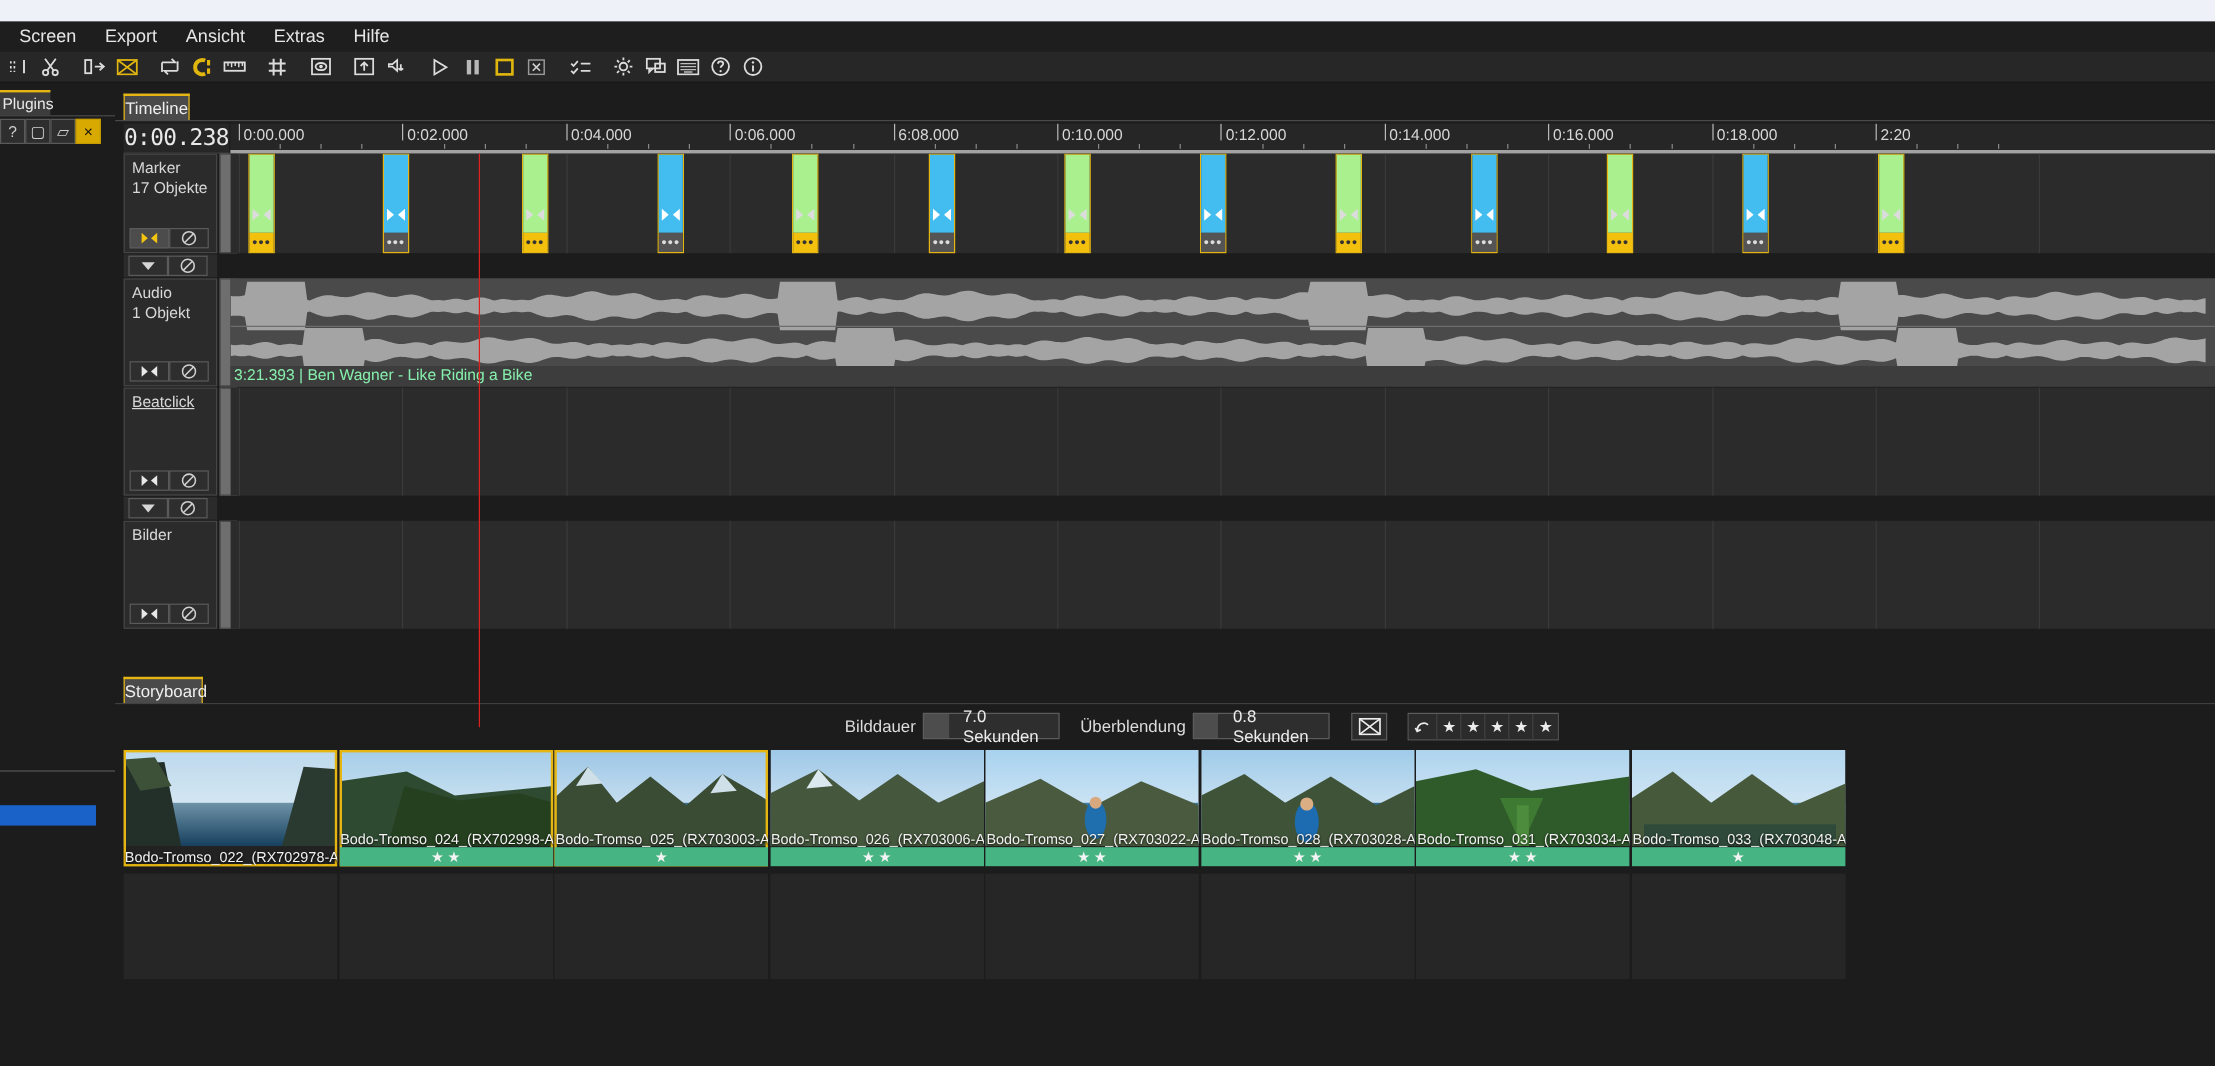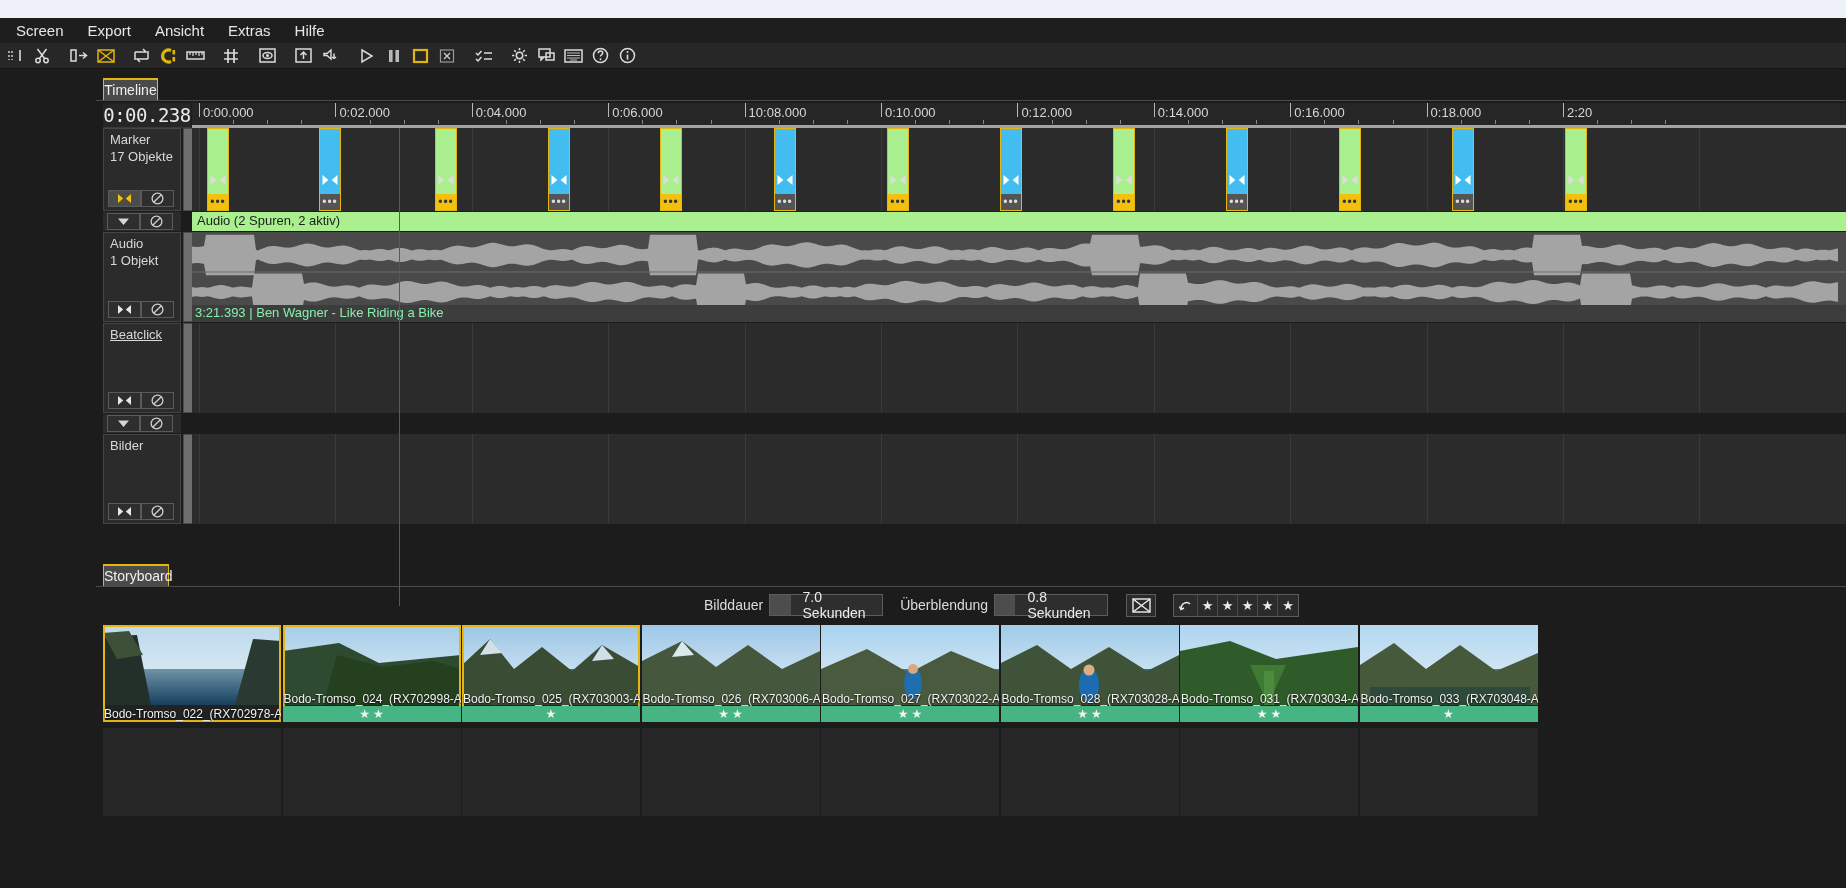--- a/index.html
+++ b/index.html
@@ -350,20 +350,32 @@
       </div>
       <div class="tb-btn" title="Info">
         <svg width="17" height="17">
           <circle cx="8.5" cy="8.5" r="7" stroke="#dcdcdc" fill="none" stroke-width="1.5"></circle>
           <circle cx="8.5" cy="5" r="1" fill="#dcdcdc"></circle>
           <path d="M8.5 7.6v5" stroke="#dcdcdc" stroke-width="1.6"></path>
         </svg>
       </div>
     </div>
 
+  <div class="leftpanel">
+    <div class="plugins-tab">Plugins</div>
+    <div class="plugins-tabline"></div>
+    <div class="plugrow" id="plugrow">
+        <div class="plugbtn">?</div>
+        <div class="plugbtn">▢</div>
+        <div class="plugbtn">▱</div>
+        <div class="plugbtn yellow">×</div>
+      </div>
+    <div class="lp-bottomline"></div>
+    <div class="lp-blue"></div>
+  </div>
 
   <div class="tlpanel">
     <div class="tl-tab">Timeline</div>
     <div class="tl-tabline"></div>
 
     <div class="timedisp">0:00.238</div>
 
     <div class="ruler" id="ruler">
         <div class="rtick" style="left: 7px;"></div>
         <div class="rlabel" style="left: 7px;">0:00.000</div>
@@ -379,21 +391,21 @@
         <div class="rlabel" style="left: 279.8px;">0:04.000</div>
         <div class="rtick-sm" style="left: 313.9px;"></div>
         <div class="rtick-sm" style="left: 348px;"></div>
         <div class="rtick-sm" style="left: 382.1px;"></div>
         <div class="rtick" style="left: 416.2px;"></div>
         <div class="rlabel" style="left: 416.2px;">0:06.000</div>
         <div class="rtick-sm" style="left: 450.3px;"></div>
         <div class="rtick-sm" style="left: 484.4px;"></div>
         <div class="rtick-sm" style="left: 518.5px;"></div>
         <div class="rtick" style="left: 552.6px;"></div>
-        <div class="rlabel" style="left: 552.6px;">10:08.000</div>
+        <div class="rlabel" style="left: 552.6px;">6:08.000</div>
         <div class="rtick-sm" style="left: 586.7px;"></div>
         <div class="rtick-sm" style="left: 620.8px;"></div>
         <div class="rtick-sm" style="left: 654.9px;"></div>
         <div class="rtick" style="left: 689px;"></div>
         <div class="rlabel" style="left: 689px;">0:10.000</div>
         <div class="rtick-sm" style="left: 723.1px;"></div>
         <div class="rtick-sm" style="left: 757.2px;"></div>
         <div class="rtick-sm" style="left: 791.3px;"></div>
         <div class="rtick" style="left: 825.4px;"></div>
         <div class="rlabel" style="left: 825.4px;">0:12.000</div>
@@ -641,21 +653,20 @@
           </div>
           <div class="mclip" style="left: 1373px;">
             <div class="body" style="background:#aaf08f"></div>
             <div class="glyph"><svg width="17" height="13">
                 <path d="M1 1l5.8 5L1 11z" fill="#dcdcdc"></path>
                 <path d="M16 1l-5.8 5L16 11z" fill="#dcdcdc"></path>
               </svg></div>
             <div class="foot" style="background:#f3c00d;color:#333">•••</div>
           </div>
         </div>
-        <div class="grouplabel green" style="top: 84px;">Audio  (2 Spuren, 2 aktiv)</div>
         <div class="lane" style="top: 104px; height: 90px;">
           <div class="audioclip"><svg width="1654" height="90">
               <rect width="1654" height="90" fill="#4a4a4a"></rect>
               <path d="M0 14.4 L2 14.8 L4 14.9 L6 14.9 L8 14.8 L10 14.4 L12 14.0 L14 2.8 L16 2.8 L18 2.8 L20 2.8 L22 2.8 L24 2.8 L26 2.8 L28 2.8 L30 2.8 L32 2.8 L34 2.8 L36 2.8 L38 2.8 L40 2.8 L42 2.8 L44 2.8 L46 2.8 L48 2.8 L50 2.8 L52 2.8 L54 2.8 L56 2.8 L58 2.8 L60 2.8 L62 2.8 L64 17.8 L66 18.4 L68 17.6 L70 16.8 L72 16.0 L74 15.2 L76 14.6 L78 14.2 L80 14.0 L82 14.0 L84 14.1 L86 14.4 L88 14.8 L90 15.1 L92 15.4 L94 15.6 L96 15.7 L98 15.6 L100 15.3 L102 14.8 L104 14.2 L106 13.6 L108 12.9 L110 12.4 L112 11.9 L114 11.6 L116 11.6 L118 11.7 L120 12.0 L122 12.5 L124 13.1 L126 13.7 L128 14.3 L130 14.9 L132 15.3 L134 15.5 L136 15.5 L138 15.4 L140 15.1 L142 14.7 L144 14.3 L146 13.9 L148 13.7 L150 13.5 L152 13.5 L154 13.8 L156 14.2 L158 14.8 L160 15.5 L162 16.3 L164 17.0 L166 17.7 L168 18.3 L170 18.2 L172 18.0 L174 18.0 L176 18.2 L178 18.4 L180 18.1 L182 17.7 L184 17.3 L186 17.0 L188 16.9 L190 17.0 L192 17.3 L194 17.7 L196 18.2 L198 18.0 L200 17.4 L202 16.8 L204 16.3 L206 16.0 L208 15.9 L210 16.0 L212 16.2 L214 16.7 L216 17.2 L218 17.9 L220 18.4 L222 17.9 L224 17.5 L226 17.2 L228 17.2 L230 17.3 L232 17.5 L234 17.9 L236 18.3 L238 18.2 L240 17.9 L242 17.7 L244 17.7 L246 17.9 L248 18.3 L250 18.0 L252 17.3 L254 16.6 L256 15.8 L258 15.1 L260 14.4 L262 14.0 L264 13.7 L266 13.6 L268 13.7 L270 14.0 L272 14.3 L274 14.7 L276 15.0 L278 15.3 L280 15.4 L282 15.3 L284 15.0 L286 14.6 L288 14.0 L290 13.3 L292 12.7 L294 12.0 L296 11.4 L298 11.1 L300 10.8 L302 10.8 L304 11.0 L306 11.4 L308 11.9 L310 12.5 L312 13.1 L314 13.6 L316 14.0 L318 14.3 L320 14.3 L322 14.2 L324 14.0 L326 13.6 L328 13.2 L330 12.8 L332 12.5 L334 12.3 L336 12.2 L338 12.4 L340 12.8 L342 13.3 L344 14.0 L346 14.8 L348 15.6 L350 16.4 L352 17.1 L354 17.6 L356 18.0 L358 18.2 L360 18.2 L362 18.0 L364 17.8 L366 17.5 L368 17.2 L370 17.1 L372 17.0 L374 17.2 L376 17.5 L378 18.0 L380 18.2 L382 17.4 L384 16.6 L386 15.8 L388 15.1 L390 14.6 L392 14.2 L394 14.0 L396 14.0 L398 14.2 L400 14.5 L402 15.0 L404 15.4 L406 15.8 L408 16.1 L410 16.2 L412 16.1 L414 15.9 L416 15.5 L418 15.0 L420 14.5 L422 13.9 L424 13.4 L426 13.0 L428 12.8 L430 12.7 L432 12.9 L434 13.3 L436 13.8 L438 14.5 L440 15.1 L442 15.8 L444 16.4 L446 16.8 L448 17.1 L450 17.2 L452 17.1 L454 16.9 L456 16.5 L458 2.8 L460 2.8 L462 2.8 L464 2.8 L466 2.8 L468 2.8 L470 2.8 L472 2.8 L474 2.8 L476 2.8 L478 2.8 L480 2.8 L482 2.8 L484 2.8 L486 2.8 L488 2.8 L490 2.8 L492 2.8 L494 2.8 L496 2.8 L498 2.8 L500 2.8 L502 2.8 L504 2.8 L506 18.2 L508 18.4 L510 17.9 L512 17.4 L514 16.8 L516 16.3 L518 15.9 L520 15.7 L522 15.6 L524 15.8 L526 16.1 L528 16.7 L530 17.3 L532 18.0 L534 18.2 L536 17.6 L538 17.1 L540 16.7 L542 16.6 L544 16.6 L546 16.8 L548 17.1 L550 17.4 L552 17.8 L554 18.0 L556 18.2 L558 18.1 L560 17.9 L562 17.5 L564 16.9 L566 16.2 L568 15.4 L570 14.6 L572 13.8 L574 13.2 L576 12.7 L578 12.4 L580 12.3 L582 12.4 L584 12.7 L586 13.0 L588 13.4 L590 13.8 L592 14.1 L594 14.2 L596 14.2 L598 14.0 L600 13.6 L602 13.1 L604 12.5 L606 11.8 L608 11.2 L610 10.7 L612 10.4 L614 10.2 L616 10.2 L618 10.5 L620 10.9 L622 11.5 L624 12.1 L626 12.7 L628 13.3 L630 13.8 L632 14.1 L634 14.3 L636 14.2 L638 14.1 L640 13.8 L642 13.4 L644 13.0 L646 12.7 L648 12.5 L650 12.5 L652 12.7 L654 13.1 L656 13.7 L658 14.4 L660 15.2 L662 16.0 L664 16.8 L666 17.5 L668 18.1 L670 18.4 L672 18.2 L674 18.2 L676 18.4 L678 18.2 L680 17.9 L682 17.6 L684 17.4 L686 17.4 L688 17.4 L690 17.7 L692 18.2 L694 18.1 L696 17.4 L698 16.6 L700 15.9 L702 15.3 L704 14.7 L706 14.4 L708 14.3 L710 14.3 L712 14.6 L714 15.0 L716 15.5 L718 16.0 L720 16.5 L722 16.8 L724 17.0 L726 17.1 L728 17.0 L730 16.7 L732 16.2 L734 15.7 L736 15.2 L738 14.8 L740 14.4 L742 14.3 L744 14.3 L746 14.5 L748 14.9 L750 15.5 L752 16.2 L754 16.9 L756 17.6 L758 18.2 L760 18.2 L762 17.9 L764 17.8 L766 17.8 L768 18.0 L770 18.4 L772 18.2 L774 17.8 L776 17.5 L778 17.3 L780 17.3 L782 17.5 L784 17.8 L786 18.3 L788 17.9 L790 17.2 L792 16.5 L794 15.9 L796 15.4 L798 15.1 L800 14.9 L802 15.0 L804 15.3 L806 15.7 L808 16.2 L810 16.7 L812 17.2 L814 17.7 L816 17.9 L818 18.1 L820 18.0 L822 17.8 L824 17.4 L826 16.9 L828 16.5 L830 16.0 L832 15.7 L834 15.5 L836 15.5 L838 15.8 L840 16.2 L842 16.8 L844 17.5 L846 18.2 L848 17.9 L850 17.2 L852 16.6 L854 16.2 L856 16.0 L858 15.9 L860 16.1 L862 16.3 L864 16.6 L866 16.9 L868 17.1 L870 17.3 L872 17.2 L874 17.0 L876 16.6 L878 16.0 L880 15.3 L882 14.5 L884 13.7 L886 12.9 L888 12.3 L890 11.8 L892 11.5 L894 11.5 L896 11.6 L898 11.8 L900 2.8 L902 2.8 L904 2.8 L906 2.8 L908 2.8 L910 2.8 L912 2.8 L914 2.8 L916 2.8 L918 2.8 L920 2.8 L922 2.8 L924 2.8 L926 2.8 L928 2.8 L930 2.8 L932 2.8 L934 2.8 L936 2.8 L938 2.8 L940 2.8 L942 2.8 L944 2.8 L946 2.8 L948 14.7 L950 14.7 L952 14.6 L954 14.3 L956 14.0 L958 13.7 L960 13.4 L962 13.2 L964 13.2 L966 13.4 L968 13.8 L970 14.3 L972 15.0 L974 15.8 L976 16.7 L978 17.5 L980 18.2 L982 18.2 L984 17.8 L986 17.7 L988 17.7 L990 17.9 L992 18.2 L994 18.4 L996 18.0 L998 17.8 L1000 17.6 L1002 17.6 L1004 17.8 L1006 18.2 L1008 18.2 L1010 17.5 L1012 16.8 L1014 16.2 L1016 15.6 L1018 15.1 L1020 14.9 L1022 14.8 L1024 14.9 L1026 15.3 L1028 15.7 L1030 16.3 L1032 16.9 L1034 17.4 L1036 17.9 L1038 18.2 L1040 18.3 L1042 18.3 L1044 18.1 L1046 17.7 L1048 17.3 L1050 16.8 L1052 16.4 L1054 16.1 L1056 16.0 L1058 16.1 L1060 16.3 L1062 16.7 L1064 17.3 L1066 18.0 L1068 18.1 L1070 17.4 L1072 16.7 L1074 16.2 L1076 15.9 L1078 15.7 L1080 15.8 L1082 16.0 L1084 16.3 L1086 16.7 L1088 17.1 L1090 17.5 L1092 17.7 L1094 17.8 L1096 17.6 L1098 17.3 L1100 16.9 L1102 16.3 L1104 15.7 L1106 15.0 L1108 14.4 L1110 14.0 L1112 13.7 L1114 13.6 L1116 13.8 L1118 14.1 L1120 14.6 L1122 15.1 L1124 15.8 L1126 16.3 L1128 16.9 L1130 17.2 L1132 17.4 L1134 17.5 L1136 17.3 L1138 17.0 L1140 16.7 L1142 16.3 L1144 15.9 L1146 15.6 L1148 15.5 L1150 15.6 L1152 15.9 L1154 16.3 L1156 17.0 L1158 17.7 L1160 18.4 L1162 17.5 L1164 16.8 L1166 16.2 L1168 15.7 L1170 15.4 L1172 15.3 L1174 15.4 L1176 15.6 L1178 15.9 L1180 16.2 L1182 16.4 L1184 16.6 L1186 16.5 L1188 16.3 L1190 16.0 L1192 15.4 L1194 14.7 L1196 13.9 L1198 13.1 L1200 12.4 L1202 11.8 L1204 11.3 L1206 11.1 L1208 11.0 L1210 11.2 L1212 11.5 L1214 11.9 L1216 12.4 L1218 12.8 L1220 13.2 L1222 13.5 L1224 13.6 L1226 13.5 L1228 13.3 L1230 12.9 L1232 12.4 L1234 11.9 L1236 11.4 L1238 11.0 L1240 10.7 L1242 10.6 L1244 10.7 L1246 11.1 L1248 11.6 L1250 12.2 L1252 12.9 L1254 13.7 L1256 14.4 L1258 15.0 L1260 15.4 L1262 15.6 L1264 15.7 L1266 15.6 L1268 15.4 L1270 15.0 L1272 14.7 L1274 14.4 L1276 14.2 L1278 14.2 L1280 14.3 L1282 14.7 L1284 15.2 L1286 15.9 L1288 16.7 L1290 17.5 L1292 18.2 L1294 18.0 L1296 17.5 L1298 17.2 L1300 17.0 L1302 17.1 L1304 17.3 L1306 17.7 L1308 18.1 L1310 18.4 L1312 18.0 L1314 17.8 L1316 17.7 L1318 17.8 L1320 18.1 L1322 18.4 L1324 17.8 L1326 17.2 L1328 16.6 L1330 16.1 L1332 15.8 L1334 15.5 L1336 15.5 L1338 15.8 L1340 16.1 L1342 2.8 L1344 2.8 L1346 2.8 L1348 2.8 L1350 2.8 L1352 2.8 L1354 2.8 L1356 2.8 L1358 2.8 L1360 2.8 L1362 2.8 L1364 2.8 L1366 2.8 L1368 2.8 L1370 2.8 L1372 2.8 L1374 2.8 L1376 2.8 L1378 2.8 L1380 2.8 L1382 2.8 L1384 2.8 L1386 2.8 L1388 2.8 L1390 14.0 L1392 13.8 L1394 13.9 L1396 14.1 L1398 14.4 L1400 14.9 L1402 15.3 L1404 15.7 L1406 16.0 L1408 16.1 L1410 16.1 L1412 15.8 L1414 15.4 L1416 14.9 L1418 14.4 L1420 13.8 L1422 13.3 L1424 12.9 L1426 12.6 L1428 12.6 L1430 12.8 L1432 13.2 L1434 13.7 L1436 14.4 L1438 15.1 L1440 15.7 L1442 16.3 L1444 16.8 L1446 17.1 L1448 17.2 L1450 17.1 L1452 16.9 L1454 16.6 L1456 16.3 L1458 16.0 L1460 15.8 L1462 15.7 L1464 15.8 L1466 16.1 L1468 16.6 L1470 17.2 L1472 18.0 L1474 18.0 L1476 17.2 L1478 16.4 L1480 15.7 L1482 15.3 L1484 15.0 L1486 14.8 L1488 14.9 L1490 15.1 L1492 15.4 L1494 15.7 L1496 16.0 L1498 16.2 L1500 16.2 L1502 16.0 L1504 15.7 L1506 15.2 L1508 14.5 L1510 13.8 L1512 13.0 L1514 12.4 L1516 11.8 L1518 11.4 L1520 11.1 L1522 11.1 L1524 11.3 L1526 11.7 L1528 12.1 L1530 12.7 L1532 13.2 L1534 13.7 L1536 14.0 L1538 14.2 L1540 14.2 L1542 14.0 L1544 13.7 L1546 13.3 L1548 12.8 L1550 12.3 L1552 12.0 L1554 11.7 L1556 11.7 L1558 11.8 L1560 12.2 L1562 12.7 L1564 13.4 L1566 14.1 L1568 14.9 L1570 15.6 L1572 16.2 L1574 16.7 L1576 16.9 L1578 17.0 L1580 16.9 L1582 16.7 L1584 16.4 L1586 16.0 L1588 15.7 L1590 15.5 L1592 15.4 L1594 15.5 L1596 15.8 L1598 16.3 L1600 16.9 L1602 17.6 L1604 18.3 L1606 17.9 L1608 17.3 L1610 16.8 L1612 16.5 L1614 16.4 L1616 16.6 L1618 16.9 L1620 17.3 L1622 17.8 L1624 18.3 L1626 18.2 L1628 17.8 L1630 17.7 L1632 17.7 L1634 17.8 L1636 18.2 L1638 18.3 L1640 17.8 L1642 17.3 L1644 16.8 L1646 16.5 L1646 29.5 L1644 29.2 L1642 28.7 L1640 28.2 L1638 27.7 L1636 27.8 L1634 28.2 L1632 28.3 L1630 28.3 L1628 28.2 L1626 27.8 L1624 27.7 L1622 28.2 L1620 28.7 L1618 29.1 L1616 29.4 L1614 29.6 L1612 29.5 L1610 29.2 L1608 28.7 L1606 28.1 L1604 27.7 L1602 28.4 L1600 29.1 L1598 29.7 L1596 30.2 L1594 30.5 L1592 30.6 L1590 30.5 L1588 30.3 L1586 30.0 L1584 29.6 L1582 29.3 L1580 29.1 L1578 29.0 L1576 29.1 L1574 29.3 L1572 29.8 L1570 30.4 L1568 31.1 L1566 31.9 L1564 32.6 L1562 33.3 L1560 33.8 L1558 34.2 L1556 34.3 L1554 34.3 L1552 34.0 L1550 33.7 L1548 33.2 L1546 32.7 L1544 32.3 L1542 32.0 L1540 31.8 L1538 31.8 L1536 32.0 L1534 32.3 L1532 32.8 L1530 33.3 L1528 33.9 L1526 34.3 L1524 34.7 L1522 34.9 L1520 34.9 L1518 34.6 L1516 34.2 L1514 33.6 L1512 33.0 L1510 32.2 L1508 31.5 L1506 30.8 L1504 30.3 L1502 30.0 L1500 29.8 L1498 29.8 L1496 30.0 L1494 30.3 L1492 30.6 L1490 30.9 L1488 31.1 L1486 31.2 L1484 31.0 L1482 30.7 L1480 30.3 L1478 29.6 L1476 28.8 L1474 28.0 L1472 28.0 L1470 28.8 L1468 29.4 L1466 29.9 L1464 30.2 L1462 30.3 L1460 30.2 L1458 30.0 L1456 29.7 L1454 29.4 L1452 29.1 L1450 28.9 L1448 28.8 L1446 28.9 L1444 29.2 L1442 29.7 L1440 30.3 L1438 30.9 L1436 31.6 L1434 32.3 L1432 32.8 L1430 33.2 L1428 33.4 L1426 33.4 L1424 33.1 L1422 32.7 L1420 32.2 L1418 31.6 L1416 31.1 L1414 30.6 L1412 30.2 L1410 29.9 L1408 29.9 L1406 30.0 L1404 30.3 L1402 30.7 L1400 31.1 L1398 31.6 L1396 31.9 L1394 32.1 L1392 32.2 L1390 32.0 L1388 43.2 L1386 43.2 L1384 43.2 L1382 43.2 L1380 43.2 L1378 43.2 L1376 43.2 L1374 43.2 L1372 43.2 L1370 43.2 L1368 43.2 L1366 43.2 L1364 43.2 L1362 43.2 L1360 43.2 L1358 43.2 L1356 43.2 L1354 43.2 L1352 43.2 L1350 43.2 L1348 43.2 L1346 43.2 L1344 43.2 L1342 43.2 L1340 29.9 L1338 30.2 L1336 30.5 L1334 30.5 L1332 30.2 L1330 29.9 L1328 29.4 L1326 28.8 L1324 28.2 L1322 27.6 L1320 27.9 L1318 28.2 L1316 28.3 L1314 28.2 L1312 28.0 L1310 27.6 L1308 27.9 L1306 28.3 L1304 28.7 L1302 28.9 L1300 29.0 L1298 28.8 L1296 28.5 L1294 28.0 L1292 27.8 L1290 28.5 L1288 29.3 L1286 30.1 L1284 30.8 L1282 31.3 L1280 31.7 L1278 31.8 L1276 31.8 L1274 31.6 L1272 31.3 L1270 31.0 L1268 30.6 L1266 30.4 L1264 30.3 L1262 30.4 L1260 30.6 L1258 31.0 L1256 31.6 L1254 32.3 L1252 33.1 L1250 33.8 L1248 34.4 L1246 34.9 L1244 35.3 L1242 35.4 L1240 35.3 L1238 35.0 L1236 34.6 L1234 34.1 L1232 33.6 L1230 33.1 L1228 32.7 L1226 32.5 L1224 32.4 L1222 32.5 L1220 32.8 L1218 33.2 L1216 33.6 L1214 34.1 L1212 34.5 L1210 34.8 L1208 35.0 L1206 34.9 L1204 34.7 L1202 34.2 L1200 33.6 L1198 32.9 L1196 32.1 L1194 31.3 L1192 30.6 L1190 30.0 L1188 29.7 L1186 29.5 L1184 29.4 L1182 29.6 L1180 29.8 L1178 30.1 L1176 30.4 L1174 30.6 L1172 30.7 L1170 30.6 L1168 30.3 L1166 29.8 L1164 29.2 L1162 28.5 L1160 27.6 L1158 28.3 L1156 29.0 L1154 29.7 L1152 30.1 L1150 30.4 L1148 30.5 L1146 30.4 L1144 30.1 L1142 29.7 L1140 29.3 L1138 29.0 L1136 28.7 L1134 28.5 L1132 28.6 L1130 28.8 L1128 29.1 L1126 29.7 L1124 30.2 L1122 30.9 L1120 31.4 L1118 31.9 L1116 32.2 L1114 32.4 L1112 32.3 L1110 32.0 L1108 31.6 L1106 31.0 L1104 30.3 L1102 29.7 L1100 29.1 L1098 28.7 L1096 28.4 L1094 28.2 L1092 28.3 L1090 28.5 L1088 28.9 L1086 29.3 L1084 29.7 L1082 30.0 L1080 30.2 L1078 30.3 L1076 30.1 L1074 29.8 L1072 29.3 L1070 28.6 L1068 27.9 L1066 28.0 L1064 28.7 L1062 29.3 L1060 29.7 L1058 29.9 L1056 30.0 L1054 29.9 L1052 29.6 L1050 29.2 L1048 28.7 L1046 28.3 L1044 27.9 L1042 27.7 L1040 27.7 L1038 27.8 L1036 28.1 L1034 28.6 L1032 29.1 L1030 29.7 L1028 30.3 L1026 30.7 L1024 31.1 L1022 31.2 L1020 31.1 L1018 30.9 L1016 30.4 L1014 29.8 L1012 29.2 L1010 28.5 L1008 27.8 L1006 27.8 L1004 28.2 L1002 28.4 L1000 28.4 L998 28.2 L996 28.0 L994 27.6 L992 27.8 L990 28.1 L988 28.3 L986 28.3 L984 28.2 L982 27.8 L980 27.8 L978 28.5 L976 29.3 L974 30.2 L972 31.0 L970 31.7 L968 32.2 L966 32.6 L964 32.8 L962 32.8 L960 32.6 L958 32.3 L956 32.0 L954 31.7 L952 31.4 L950 31.3 L948 31.3 L946 43.2 L944 43.2 L942 43.2 L940 43.2 L938 43.2 L936 43.2 L934 43.2 L932 43.2 L930 43.2 L928 43.2 L926 43.2 L924 43.2 L922 43.2 L920 43.2 L918 43.2 L916 43.2 L914 43.2 L912 43.2 L910 43.2 L908 43.2 L906 43.2 L904 43.2 L902 43.2 L900 43.2 L898 34.2 L896 34.4 L894 34.5 L892 34.5 L890 34.2 L888 33.7 L886 33.1 L884 32.3 L882 31.5 L880 30.7 L878 30.0 L876 29.4 L874 29.0 L872 28.8 L870 28.7 L868 28.9 L866 29.1 L864 29.4 L862 29.7 L860 29.9 L858 30.1 L856 30.0 L854 29.8 L852 29.4 L850 28.8 L848 28.1 L846 27.8 L844 28.5 L842 29.2 L840 29.8 L838 30.2 L836 30.5 L834 30.5 L832 30.3 L830 30.0 L828 29.5 L826 29.1 L824 28.6 L822 28.2 L820 28.0 L818 27.9 L816 28.1 L814 28.3 L812 28.8 L810 29.3 L808 29.8 L806 30.3 L804 30.7 L802 31.0 L800 31.1 L798 30.9 L796 30.6 L794 30.1 L792 29.5 L790 28.8 L788 28.1 L786 27.7 L784 28.2 L782 28.5 L780 28.7 L778 28.7 L776 28.5 L774 28.2 L772 27.8 L770 27.6 L768 28.0 L766 28.2 L764 28.2 L762 28.1 L760 27.8 L758 27.8 L756 28.4 L754 29.1 L752 29.8 L750 30.5 L748 31.1 L746 31.5 L744 31.7 L742 31.7 L740 31.6 L738 31.2 L736 30.8 L734 30.3 L732 29.8 L730 29.3 L728 29.0 L726 28.9 L724 29.0 L722 29.2 L720 29.5 L718 30.0 L716 30.5 L714 31.0 L712 31.4 L710 31.7 L708 31.7 L706 31.6 L704 31.3 L702 30.7 L700 30.1 L698 29.4 L696 28.6 L694 27.9 L692 27.8 L690 28.3 L688 28.6 L686 28.6 L684 28.6 L682 28.4 L680 28.1 L678 27.8 L676 27.6 L674 27.8 L672 27.8 L670 27.6 L668 27.9 L666 28.5 L664 29.2 L662 30.0 L660 30.8 L658 31.6 L656 32.3 L654 32.9 L652 33.3 L650 33.5 L648 33.5 L646 33.3 L644 33.0 L642 32.6 L640 32.2 L638 31.9 L636 31.8 L634 31.7 L632 31.9 L630 32.2 L628 32.7 L626 33.3 L624 33.9 L622 34.5 L620 35.1 L618 35.5 L616 35.8 L614 35.8 L612 35.6 L610 35.3 L608 34.8 L606 34.2 L604 33.5 L602 32.9 L600 32.4 L598 32.0 L596 31.8 L594 31.8 L592 31.9 L590 32.2 L588 32.6 L586 33.0 L584 33.3 L582 33.6 L580 33.7 L578 33.6 L576 33.3 L574 32.8 L572 32.2 L570 31.4 L568 30.6 L566 29.8 L564 29.1 L562 28.5 L560 28.1 L558 27.9 L556 27.8 L554 28.0 L552 28.2 L550 28.6 L548 28.9 L546 29.2 L544 29.4 L542 29.4 L540 29.3 L538 28.9 L536 28.4 L534 27.8 L532 28.0 L530 28.7 L528 29.3 L526 29.9 L524 30.2 L522 30.4 L520 30.3 L518 30.1 L516 29.7 L514 29.2 L512 28.6 L510 28.1 L508 27.6 L506 27.8 L504 43.2 L502 43.2 L500 43.2 L498 43.2 L496 43.2 L494 43.2 L492 43.2 L490 43.2 L488 43.2 L486 43.2 L484 43.2 L482 43.2 L480 43.2 L478 43.2 L476 43.2 L474 43.2 L472 43.2 L470 43.2 L468 43.2 L466 43.2 L464 43.2 L462 43.2 L460 43.2 L458 43.2 L456 29.5 L454 29.1 L452 28.9 L450 28.8 L448 28.9 L446 29.2 L444 29.6 L442 30.2 L440 30.9 L438 31.5 L436 32.2 L434 32.7 L432 33.1 L430 33.3 L428 33.2 L426 33.0 L424 32.6 L422 32.1 L420 31.5 L418 31.0 L416 30.5 L414 30.1 L412 29.9 L410 29.8 L408 29.9 L406 30.2 L404 30.6 L402 31.0 L400 31.5 L398 31.8 L396 32.0 L394 32.0 L392 31.8 L390 31.4 L388 30.9 L386 30.2 L384 29.4 L382 28.6 L380 27.8 L378 28.0 L376 28.5 L374 28.8 L372 29.0 L370 28.9 L368 28.8 L366 28.5 L364 28.2 L362 28.0 L360 27.8 L358 27.8 L356 28.0 L354 28.4 L352 28.9 L350 29.6 L348 30.4 L346 31.2 L344 32.0 L342 32.7 L340 33.2 L338 33.6 L336 33.8 L334 33.7 L332 33.5 L330 33.2 L328 32.8 L326 32.4 L324 32.0 L322 31.8 L320 31.7 L318 31.7 L316 32.0 L314 32.4 L312 32.9 L310 33.5 L308 34.1 L306 34.6 L304 35.0 L302 35.2 L300 35.2 L298 34.9 L296 34.6 L294 34.0 L292 33.3 L290 32.7 L288 32.0 L286 31.4 L284 31.0 L282 30.7 L280 30.6 L278 30.7 L276 31.0 L274 31.3 L272 31.7 L270 32.0 L268 32.3 L266 32.4 L264 32.3 L262 32.0 L260 31.6 L258 30.9 L256 30.2 L254 29.4 L252 28.7 L250 28.0 L248 27.7 L246 28.1 L244 28.3 L242 28.3 L240 28.1 L238 27.8 L236 27.7 L234 28.1 L232 28.5 L230 28.7 L228 28.8 L226 28.8 L224 28.5 L222 28.1 L220 27.6 L218 28.1 L216 28.8 L214 29.3 L212 29.8 L210 30.0 L208 30.1 L206 30.0 L204 29.7 L202 29.2 L200 28.6 L198 28.0 L196 27.8 L194 28.3 L192 28.7 L190 29.0 L188 29.1 L186 29.0 L184 28.7 L182 28.3 L180 27.9 L178 27.6 L176 27.8 L174 28.0 L172 28.0 L170 27.8 L168 27.7 L166 28.3 L164 29.0 L162 29.7 L160 30.5 L158 31.2 L156 31.8 L154 32.2 L152 32.5 L150 32.5 L148 32.3 L146 32.1 L144 31.7 L142 31.3 L140 30.9 L138 30.6 L136 30.5 L134 30.5 L132 30.7 L130 31.1 L128 31.7 L126 32.3 L124 32.9 L122 33.5 L120 34.0 L118 34.3 L116 34.4 L114 34.4 L112 34.1 L110 33.6 L108 33.1 L106 32.4 L104 31.8 L102 31.2 L100 30.7 L98 30.4 L96 30.3 L94 30.4 L92 30.6 L90 30.9 L88 31.2 L86 31.6 L84 31.9 L82 32.0 L80 32.0 L78 31.8 L76 31.4 L74 30.8 L72 30.0 L70 29.2 L68 28.4 L66 27.6 L64 28.2 L62 43.2 L60 43.2 L58 43.2 L56 43.2 L54 43.2 L52 43.2 L50 43.2 L48 43.2 L46 43.2 L44 43.2 L42 43.2 L40 43.2 L38 43.2 L36 43.2 L34 43.2 L32 43.2 L30 43.2 L28 43.2 L26 43.2 L24 43.2 L22 43.2 L20 43.2 L18 43.2 L16 43.2 L14 43.2 L12 32.0 L10 31.6 L8 31.2 L6 31.1 L4 31.1 L2 31.2 L0 31.6 Z" fill="#a4a4a4"></path>
               <path d="M0 55.1 L2 55.5 L4 55.7 L6 55.4 L8 55.2 L10 55.1 L12 55.2 L14 55.5 L16 55.7 L18 55.2 L20 54.7 L22 54.1 L24 53.7 L26 53.3 L28 53.1 L30 53.1 L32 53.3 L34 53.7 L36 54.2 L38 54.8 L40 55.4 L42 55.6 L44 55.1 L46 54.8 L48 54.6 L50 54.5 L52 54.7 L54 54.9 L56 55.3 L58 55.6 L60 55.6 L62 41.4 L64 41.4 L66 41.4 L68 41.4 L70 41.4 L72 41.4 L74 41.4 L76 41.4 L78 41.4 L80 41.4 L82 41.4 L84 41.4 L86 41.4 L88 41.4 L90 41.4 L92 41.4 L94 41.4 L96 41.4 L98 41.4 L100 41.4 L102 41.4 L104 41.4 L106 41.4 L108 41.4 L110 41.4 L112 52.0 L114 51.5 L116 51.0 L118 50.6 L120 50.4 L122 50.4 L124 50.6 L126 51.0 L128 51.5 L130 52.1 L132 52.7 L134 53.3 L136 53.9 L138 54.3 L140 54.6 L142 54.7 L144 54.6 L146 54.4 L148 54.1 L150 53.8 L152 53.5 L154 53.3 L156 53.3 L158 53.4 L160 53.7 L162 54.1 L164 54.7 L166 55.5 L168 55.4 L170 54.6 L172 53.9 L174 53.3 L176 52.8 L178 52.5 L180 52.4 L182 52.5 L184 52.7 L186 53.0 L188 53.3 L190 53.5 L192 53.7 L194 53.7 L196 53.5 L198 53.2 L200 52.7 L202 52.1 L204 51.5 L206 50.8 L208 50.1 L210 49.6 L212 49.2 L214 49.0 L216 49.0 L218 49.2 L220 49.5 L222 50.0 L224 50.5 L226 51.0 L228 51.4 L230 51.7 L232 51.9 L234 51.9 L236 51.7 L238 51.4 L240 51.0 L242 50.6 L244 50.2 L246 49.8 L248 49.6 L250 49.6 L252 49.7 L254 50.1 L256 50.5 L258 51.2 L260 51.9 L262 52.6 L264 53.2 L266 53.8 L268 54.2 L270 54.4 L272 54.5 L274 54.4 L276 54.2 L278 53.9 L280 53.6 L282 53.3 L284 53.1 L286 53.0 L288 53.1 L290 53.4 L292 53.8 L294 54.4 L296 55.0 L298 55.7 L300 55.2 L302 54.7 L304 54.2 L306 54.0 L308 53.9 L310 54.0 L312 54.3 L314 54.7 L316 55.2 L318 55.7 L320 55.5 L322 55.2 L324 55.1 L326 55.1 L328 55.2 L330 55.6 L332 55.6 L334 55.2 L336 54.7 L338 54.3 L340 54.0 L342 53.9 L344 54.0 L346 54.2 L348 54.7 L350 55.2 L352 55.7 L354 55.0 L356 54.4 L358 53.8 L360 53.4 L362 53.2 L364 53.1 L366 53.2 L368 53.4 L370 53.7 L372 54.0 L374 54.3 L376 54.6 L378 54.7 L380 54.6 L382 54.4 L384 54.0 L386 53.4 L388 52.8 L390 52.1 L392 51.4 L394 50.8 L396 50.4 L398 50.1 L400 50.0 L402 50.0 L404 50.3 L406 50.6 L408 51.1 L410 51.5 L412 52.0 L414 52.3 L416 52.4 L418 52.5 L420 52.3 L422 52.0 L424 51.6 L426 51.2 L428 50.7 L430 50.3 L432 50.0 L434 49.8 L436 49.9 L438 50.1 L440 50.5 L442 51.1 L444 51.7 L446 52.4 L448 53.1 L450 53.7 L452 54.2 L454 54.5 L456 54.7 L458 54.7 L460 54.5 L462 54.3 L464 54.0 L466 53.8 L468 53.6 L470 53.5 L472 53.6 L474 53.9 L476 54.4 L478 55.0 L480 55.7 L482 55.1 L484 54.3 L486 53.6 L488 53.0 L490 52.5 L492 52.3 L494 52.2 L496 52.3 L498 52.5 L500 52.8 L502 53.1 L504 53.4 L506 41.4 L508 41.4 L510 41.4 L512 41.4 L514 41.4 L516 41.4 L518 41.4 L520 41.4 L522 41.4 L524 41.4 L526 41.4 L528 41.4 L530 41.4 L532 41.4 L534 41.4 L536 41.4 L538 41.4 L540 41.4 L542 41.4 L544 41.4 L546 41.4 L548 41.4 L550 41.4 L552 41.4 L554 52.3 L556 51.9 L558 51.5 L560 51.2 L562 51.0 L564 51.0 L566 51.1 L568 51.5 L570 52.0 L572 52.6 L574 53.3 L576 54.0 L578 54.7 L580 55.2 L582 55.6 L584 55.7 L586 55.7 L588 55.8 L590 55.6 L592 55.3 L594 54.9 L596 54.6 L598 54.3 L600 54.2 L602 54.2 L604 54.4 L606 54.8 L608 55.3 L610 55.7 L612 55.1 L614 54.5 L616 54.0 L618 53.6 L620 53.5 L622 53.5 L624 53.6 L626 54.0 L628 54.5 L630 55.0 L632 55.6 L634 55.5 L636 55.2 L638 54.9 L640 54.8 L642 54.9 L644 55.1 L646 55.4 L648 55.8 L650 55.4 L652 55.1 L654 54.8 L656 54.8 L658 54.9 L660 55.2 L662 55.7 L664 55.3 L666 54.6 L668 53.9 L670 53.2 L672 52.6 L674 52.1 L676 51.8 L678 51.7 L680 51.8 L682 51.9 L684 52.2 L686 52.6 L688 52.9 L690 53.1 L692 53.2 L694 53.2 L696 53.0 L698 52.6 L700 52.1 L702 51.5 L704 50.8 L706 50.2 L708 49.6 L710 49.2 L712 48.9 L714 48.8 L716 48.9 L718 49.2 L720 49.6 L722 50.1 L724 50.6 L726 51.1 L728 51.5 L730 51.7 L732 51.8 L734 51.7 L736 51.5 L738 51.2 L740 50.8 L742 50.4 L744 50.0 L746 49.7 L748 49.6 L750 49.7 L752 50.0 L754 50.4 L756 51.0 L758 51.7 L760 52.5 L762 53.2 L764 53.8 L766 54.4 L768 54.7 L770 54.9 L772 55.0 L774 54.9 L776 54.7 L778 54.4 L780 54.1 L782 54.0 L784 53.9 L786 54.0 L788 54.2 L790 54.7 L792 55.3 L794 55.6 L796 54.9 L798 54.1 L800 53.4 L802 52.8 L804 52.4 L806 52.2 L808 52.1 L810 52.2 L812 52.5 L814 52.8 L816 53.2 L818 53.6 L820 53.8 L822 54.0 L824 53.9 L826 53.8 L828 53.4 L830 53.0 L832 52.4 L834 51.9 L836 51.3 L838 50.9 L840 50.6 L842 50.5 L844 50.6 L846 50.9 L848 51.3 L850 51.9 L852 52.5 L854 53.1 L856 53.6 L858 54.1 L860 54.3 L862 54.5 L864 54.4 L866 54.2 L868 53.9 L870 53.6 L872 53.2 L874 52.9 L876 52.7 L878 52.7 L880 52.8 L882 53.1 L884 53.6 L886 54.2 L888 54.9 L890 55.6 L892 55.4 L894 54.8 L896 54.4 L898 54.2 L900 54.1 L902 54.3 L904 54.5 L906 54.9 L908 55.3 L910 55.7 L912 55.6 L914 55.4 L916 55.3 L918 55.5 L920 55.7 L922 55.4 L924 54.9 L926 54.4 L928 53.9 L930 53.5 L932 53.2 L934 53.0 L936 53.1 L938 53.4 L940 53.8 L942 54.3 L944 54.9 L946 55.6 L948 41.4 L950 41.4 L952 41.4 L954 41.4 L956 41.4 L958 41.4 L960 41.4 L962 41.4 L964 41.4 L966 41.4 L968 41.4 L970 41.4 L972 41.4 L974 41.4 L976 41.4 L978 41.4 L980 41.4 L982 41.4 L984 41.4 L986 41.4 L988 41.4 L990 41.4 L992 41.4 L994 41.4 L996 50.8 L998 51.1 L1000 51.4 L1002 51.7 L1004 52.0 L1006 52.1 L1008 52.1 L1010 52.0 L1012 51.6 L1014 51.2 L1016 50.6 L1018 50.0 L1020 49.4 L1022 48.8 L1024 48.4 L1026 48.2 L1028 48.2 L1030 48.3 L1032 48.6 L1034 49.1 L1036 49.6 L1038 50.2 L1040 50.7 L1042 51.2 L1044 51.5 L1046 51.7 L1048 51.6 L1050 51.5 L1052 51.2 L1054 50.9 L1056 50.5 L1058 50.2 L1060 49.9 L1062 49.9 L1064 50.0 L1066 50.3 L1068 50.7 L1070 51.3 L1072 52.0 L1074 52.8 L1076 53.6 L1078 54.2 L1080 54.8 L1082 55.2 L1084 55.4 L1086 55.5 L1088 55.3 L1090 55.1 L1092 54.9 L1094 54.6 L1096 54.4 L1098 54.3 L1100 54.3 L1102 54.5 L1104 54.9 L1106 55.5 L1108 55.5 L1110 54.8 L1112 54.1 L1114 53.4 L1116 52.9 L1118 52.5 L1120 52.3 L1122 52.3 L1124 52.4 L1126 52.8 L1128 53.2 L1130 53.6 L1132 54.0 L1134 54.4 L1136 54.6 L1138 54.7 L1140 54.6 L1142 54.3 L1144 53.9 L1146 53.5 L1148 53.0 L1150 52.5 L1152 52.1 L1154 51.9 L1156 51.8 L1158 52.0 L1160 52.3 L1162 52.8 L1164 53.3 L1166 54.0 L1168 54.6 L1170 55.2 L1172 55.7 L1174 55.5 L1176 55.4 L1178 55.4 L1180 55.6 L1182 55.8 L1184 55.4 L1186 55.1 L1188 54.7 L1190 54.5 L1192 54.5 L1194 54.6 L1196 54.9 L1198 55.3 L1200 55.7 L1202 55.0 L1204 54.4 L1206 53.7 L1208 53.2 L1210 52.9 L1212 52.7 L1214 52.7 L1216 52.8 L1218 53.1 L1220 53.6 L1222 54.0 L1224 54.5 L1226 54.9 L1228 55.2 L1230 55.3 L1232 55.3 L1234 55.1 L1236 54.8 L1238 54.3 L1240 53.9 L1242 53.4 L1244 53.1 L1246 52.8 L1248 52.8 L1250 52.9 L1252 53.2 L1254 53.7 L1256 54.3 L1258 55.0 L1260 55.7 L1262 55.3 L1264 54.7 L1266 54.3 L1268 54.0 L1270 54.0 L1272 54.0 L1274 54.2 L1276 54.5 L1278 54.8 L1280 55.0 L1282 55.2 L1284 55.2 L1286 55.0 L1288 54.7 L1290 54.2 L1292 53.6 L1294 52.8 L1296 52.1 L1298 51.3 L1300 50.7 L1302 50.2 L1304 49.9 L1306 49.7 L1308 49.8 L1310 50.0 L1312 50.3 L1314 50.6 L1316 51.0 L1318 51.3 L1320 51.5 L1322 51.5 L1324 51.4 L1326 51.1 L1328 50.7 L1330 50.2 L1332 49.7 L1334 49.1 L1336 48.6 L1338 48.3 L1340 48.1 L1342 48.0 L1344 48.2 L1346 48.6 L1348 49.1 L1350 49.7 L1352 50.3 L1354 50.9 L1356 51.4 L1358 51.8 L1360 52.0 L1362 52.0 L1364 51.9 L1366 51.7 L1368 51.4 L1370 51.1 L1372 50.8 L1374 50.6 L1376 50.5 L1378 50.6 L1380 50.9 L1382 51.3 L1384 52.0 L1386 52.7 L1388 53.4 L1390 41.4 L1392 41.4 L1394 41.4 L1396 41.4 L1398 41.4 L1400 41.4 L1402 41.4 L1404 41.4 L1406 41.4 L1408 41.4 L1410 41.4 L1412 41.4 L1414 41.4 L1416 41.4 L1418 41.4 L1420 41.4 L1422 41.4 L1424 41.4 L1426 41.4 L1428 41.4 L1430 41.4 L1432 41.4 L1434 41.4 L1436 41.4 L1438 41.4 L1440 53.3 L1442 53.7 L1444 54.3 L1446 54.8 L1448 55.2 L1450 55.5 L1452 55.6 L1454 55.6 L1456 55.5 L1458 55.1 L1460 54.7 L1462 54.3 L1464 53.9 L1466 53.6 L1468 53.4 L1470 53.4 L1472 53.5 L1474 53.9 L1476 54.4 L1478 55.0 L1480 55.7 L1482 55.2 L1484 54.6 L1486 54.1 L1488 53.7 L1490 53.5 L1492 53.5 L1494 53.7 L1496 54.0 L1498 54.3 L1500 54.7 L1502 55.0 L1504 55.2 L1506 55.3 L1508 55.2 L1510 55.0 L1512 54.6 L1514 54.1 L1516 53.5 L1518 52.8 L1520 52.3 L1522 51.8 L1524 51.5 L1526 51.3 L1528 51.4 L1530 51.6 L1532 51.9 L1534 52.4 L1536 53.0 L1538 53.5 L1540 54.0 L1542 54.4 L1544 54.6 L1546 54.6 L1548 54.5 L1550 54.3 L1552 53.9 L1554 53.5 L1556 53.2 L1558 52.9 L1560 52.7 L1562 52.7 L1564 52.8 L1566 53.2 L1568 53.7 L1570 54.4 L1572 55.1 L1574 55.7 L1576 55.0 L1578 54.4 L1580 53.9 L1582 53.6 L1584 53.5 L1586 53.5 L1588 53.7 L1590 53.9 L1592 54.2 L1594 54.4 L1596 54.6 L1598 54.6 L1600 54.4 L1602 54.1 L1604 53.6 L1606 53.0 L1608 52.3 L1610 51.6 L1612 50.8 L1614 50.2 L1616 49.7 L1618 49.4 L1620 49.3 L1622 49.3 L1624 49.6 L1626 49.9 L1628 50.3 L1630 50.7 L1632 51.1 L1634 51.3 L1636 51.4 L1638 51.4 L1640 51.2 L1642 50.8 L1644 50.4 L1646 49.9 L1646 70.1 L1644 69.6 L1642 69.2 L1640 68.8 L1638 68.6 L1636 68.6 L1634 68.7 L1632 68.9 L1630 69.3 L1628 69.7 L1626 70.1 L1624 70.4 L1622 70.7 L1620 70.7 L1618 70.6 L1616 70.3 L1614 69.8 L1612 69.2 L1610 68.4 L1608 67.7 L1606 67.0 L1604 66.4 L1602 65.9 L1600 65.6 L1598 65.4 L1596 65.4 L1594 65.6 L1592 65.8 L1590 66.1 L1588 66.3 L1586 66.5 L1584 66.5 L1582 66.4 L1580 66.1 L1578 65.6 L1576 65.0 L1574 64.3 L1572 64.9 L1570 65.6 L1568 66.3 L1566 66.8 L1564 67.2 L1562 67.3 L1560 67.3 L1558 67.1 L1556 66.8 L1554 66.5 L1552 66.1 L1550 65.7 L1548 65.5 L1546 65.4 L1544 65.4 L1542 65.6 L1540 66.0 L1538 66.5 L1536 67.0 L1534 67.6 L1532 68.1 L1530 68.4 L1528 68.6 L1526 68.7 L1524 68.5 L1522 68.2 L1520 67.7 L1518 67.2 L1516 66.5 L1514 65.9 L1512 65.4 L1510 65.0 L1508 64.8 L1506 64.7 L1504 64.8 L1502 65.0 L1500 65.3 L1498 65.7 L1496 66.0 L1494 66.3 L1492 66.5 L1490 66.5 L1488 66.3 L1486 65.9 L1484 65.4 L1482 64.8 L1480 64.3 L1478 65.0 L1476 65.6 L1474 66.1 L1472 66.5 L1470 66.6 L1468 66.6 L1466 66.4 L1464 66.1 L1462 65.7 L1460 65.3 L1458 64.9 L1456 64.5 L1454 64.4 L1452 64.4 L1450 64.5 L1448 64.8 L1446 65.2 L1444 65.7 L1442 66.3 L1440 66.7 L1438 78.6 L1436 78.6 L1434 78.6 L1432 78.6 L1430 78.6 L1428 78.6 L1426 78.6 L1424 78.6 L1422 78.6 L1420 78.6 L1418 78.6 L1416 78.6 L1414 78.6 L1412 78.6 L1410 78.6 L1408 78.6 L1406 78.6 L1404 78.6 L1402 78.6 L1400 78.6 L1398 78.6 L1396 78.6 L1394 78.6 L1392 78.6 L1390 78.6 L1388 66.6 L1386 67.3 L1384 68.0 L1382 68.7 L1380 69.1 L1378 69.4 L1376 69.5 L1374 69.4 L1372 69.2 L1370 68.9 L1368 68.6 L1366 68.3 L1364 68.1 L1362 68.0 L1360 68.0 L1358 68.2 L1356 68.6 L1354 69.1 L1352 69.7 L1350 70.3 L1348 70.9 L1346 71.4 L1344 71.8 L1342 72.0 L1340 71.9 L1338 71.7 L1336 71.4 L1334 70.9 L1332 70.3 L1330 69.8 L1328 69.3 L1326 68.9 L1324 68.6 L1322 68.5 L1320 68.5 L1318 68.7 L1316 69.0 L1314 69.4 L1312 69.7 L1310 70.0 L1308 70.2 L1306 70.3 L1304 70.1 L1302 69.8 L1300 69.3 L1298 68.7 L1296 67.9 L1294 67.2 L1292 66.4 L1290 65.8 L1288 65.3 L1286 65.0 L1284 64.8 L1282 64.8 L1280 65.0 L1278 65.2 L1276 65.5 L1274 65.8 L1272 66.0 L1270 66.0 L1268 66.0 L1266 65.7 L1264 65.3 L1262 64.7 L1260 64.3 L1258 65.0 L1256 65.7 L1254 66.3 L1252 66.8 L1250 67.1 L1248 67.2 L1246 67.2 L1244 66.9 L1242 66.6 L1240 66.1 L1238 65.7 L1236 65.2 L1234 64.9 L1232 64.7 L1230 64.7 L1228 64.8 L1226 65.1 L1224 65.5 L1222 66.0 L1220 66.4 L1218 66.9 L1216 67.2 L1214 67.3 L1212 67.3 L1210 67.1 L1208 66.8 L1206 66.3 L1204 65.6 L1202 65.0 L1200 64.3 L1198 64.7 L1196 65.1 L1194 65.4 L1192 65.5 L1190 65.5 L1188 65.3 L1186 64.9 L1184 64.6 L1182 64.2 L1180 64.4 L1178 64.6 L1176 64.6 L1174 64.5 L1172 64.3 L1170 64.8 L1168 65.4 L1166 66.0 L1164 66.7 L1162 67.2 L1160 67.7 L1158 68.0 L1156 68.2 L1154 68.1 L1152 67.9 L1150 67.5 L1148 67.0 L1146 66.5 L1144 66.1 L1142 65.7 L1140 65.4 L1138 65.3 L1136 65.4 L1134 65.6 L1132 66.0 L1130 66.4 L1128 66.8 L1126 67.2 L1124 67.6 L1122 67.7 L1120 67.7 L1118 67.5 L1116 67.1 L1114 66.6 L1112 65.9 L1110 65.2 L1108 64.5 L1106 64.5 L1104 65.1 L1102 65.5 L1100 65.7 L1098 65.7 L1096 65.6 L1094 65.4 L1092 65.1 L1090 64.9 L1088 64.7 L1086 64.5 L1084 64.6 L1082 64.8 L1080 65.2 L1078 65.8 L1076 66.4 L1074 67.2 L1072 68.0 L1070 68.7 L1068 69.3 L1066 69.7 L1064 70.0 L1062 70.1 L1060 70.1 L1058 69.8 L1056 69.5 L1054 69.1 L1052 68.8 L1050 68.5 L1048 68.4 L1046 68.3 L1044 68.5 L1042 68.8 L1040 69.3 L1038 69.8 L1036 70.4 L1034 70.9 L1032 71.4 L1030 71.7 L1028 71.8 L1026 71.8 L1024 71.6 L1022 71.2 L1020 70.6 L1018 70.0 L1016 69.4 L1014 68.8 L1012 68.4 L1010 68.0 L1008 67.9 L1006 67.9 L1004 68.0 L1002 68.3 L1000 68.6 L998 68.9 L996 69.2 L994 78.6 L992 78.6 L990 78.6 L988 78.6 L986 78.6 L984 78.6 L982 78.6 L980 78.6 L978 78.6 L976 78.6 L974 78.6 L972 78.6 L970 78.6 L968 78.6 L966 78.6 L964 78.6 L962 78.6 L960 78.6 L958 78.6 L956 78.6 L954 78.6 L952 78.6 L950 78.6 L948 78.6 L946 64.4 L944 65.1 L942 65.7 L940 66.2 L938 66.6 L936 66.9 L934 67.0 L932 66.8 L930 66.5 L928 66.1 L926 65.6 L924 65.1 L922 64.6 L920 64.3 L918 64.5 L916 64.7 L914 64.6 L912 64.4 L910 64.3 L908 64.7 L906 65.1 L904 65.5 L902 65.7 L900 65.9 L898 65.8 L896 65.6 L894 65.2 L892 64.6 L890 64.4 L888 65.1 L886 65.8 L884 66.4 L882 66.9 L880 67.2 L878 67.3 L876 67.3 L874 67.1 L872 66.8 L870 66.4 L868 66.1 L866 65.8 L864 65.6 L862 65.5 L860 65.7 L858 65.9 L856 66.4 L854 66.9 L852 67.5 L850 68.1 L848 68.7 L846 69.1 L844 69.4 L842 69.5 L840 69.4 L838 69.1 L836 68.7 L834 68.1 L832 67.6 L830 67.0 L828 66.6 L826 66.2 L824 66.1 L822 66.0 L820 66.2 L818 66.4 L816 66.8 L814 67.2 L812 67.5 L810 67.8 L808 67.9 L806 67.8 L804 67.6 L802 67.2 L800 66.6 L798 65.9 L796 65.1 L794 64.4 L792 64.7 L790 65.3 L788 65.8 L786 66.0 L784 66.1 L782 66.0 L780 65.9 L778 65.6 L776 65.3 L774 65.1 L772 65.0 L770 65.1 L768 65.3 L766 65.6 L764 66.2 L762 66.8 L760 67.5 L758 68.3 L756 69.0 L754 69.6 L752 70.0 L750 70.3 L748 70.4 L746 70.3 L744 70.0 L742 69.6 L740 69.2 L738 68.8 L736 68.5 L734 68.3 L732 68.2 L730 68.3 L728 68.5 L726 68.9 L724 69.4 L722 69.9 L720 70.4 L718 70.8 L716 71.1 L714 71.2 L712 71.1 L710 70.8 L708 70.4 L706 69.8 L704 69.2 L702 68.5 L700 67.9 L698 67.4 L696 67.0 L694 66.8 L692 66.8 L690 66.9 L688 67.1 L686 67.4 L684 67.8 L682 68.1 L680 68.2 L678 68.3 L676 68.2 L674 67.9 L672 67.4 L670 66.8 L668 66.1 L666 65.4 L664 64.7 L662 64.3 L660 64.8 L658 65.1 L656 65.2 L654 65.2 L652 64.9 L650 64.6 L648 64.2 L646 64.6 L644 64.9 L642 65.1 L640 65.2 L638 65.1 L636 64.8 L634 64.5 L632 64.4 L630 65.0 L628 65.5 L626 66.0 L624 66.4 L622 66.5 L620 66.5 L618 66.4 L616 66.0 L614 65.5 L612 64.9 L610 64.3 L608 64.7 L606 65.2 L604 65.6 L602 65.8 L600 65.8 L598 65.7 L596 65.4 L594 65.1 L592 64.7 L590 64.4 L588 64.2 L586 64.3 L584 64.3 L582 64.4 L580 64.8 L578 65.3 L576 66.0 L574 66.7 L572 67.4 L570 68.0 L568 68.5 L566 68.9 L564 69.0 L562 69.0 L560 68.8 L558 68.5 L556 68.1 L554 67.7 L552 78.6 L550 78.6 L548 78.6 L546 78.6 L544 78.6 L542 78.6 L540 78.6 L538 78.6 L536 78.6 L534 78.6 L532 78.6 L530 78.6 L528 78.6 L526 78.6 L524 78.6 L522 78.6 L520 78.6 L518 78.6 L516 78.6 L514 78.6 L512 78.6 L510 78.6 L508 78.6 L506 78.6 L504 66.6 L502 66.9 L500 67.2 L498 67.5 L496 67.7 L494 67.8 L492 67.7 L490 67.5 L488 67.0 L486 66.4 L484 65.7 L482 64.9 L480 64.3 L478 65.0 L476 65.6 L474 66.1 L472 66.4 L470 66.5 L468 66.4 L466 66.2 L464 66.0 L462 65.7 L460 65.5 L458 65.3 L456 65.3 L454 65.5 L452 65.8 L450 66.3 L448 66.9 L446 67.6 L444 68.3 L442 68.9 L440 69.5 L438 69.9 L436 70.1 L434 70.2 L432 70.0 L430 69.7 L428 69.3 L426 68.8 L424 68.4 L422 68.0 L420 67.7 L418 67.5 L416 67.6 L414 67.7 L412 68.0 L410 68.5 L408 68.9 L406 69.4 L404 69.7 L402 70.0 L400 70.0 L398 69.9 L396 69.6 L394 69.2 L392 68.6 L390 67.9 L388 67.2 L386 66.6 L384 66.0 L382 65.6 L380 65.4 L378 65.3 L376 65.4 L374 65.7 L372 66.0 L370 66.3 L368 66.6 L366 66.8 L364 66.9 L362 66.8 L360 66.6 L358 66.2 L356 65.6 L354 65.0 L352 64.3 L350 64.8 L348 65.3 L346 65.8 L344 66.0 L342 66.1 L340 66.0 L338 65.7 L336 65.3 L334 64.8 L332 64.4 L330 64.4 L328 64.8 L326 64.9 L324 64.9 L322 64.8 L320 64.5 L318 64.3 L316 64.8 L314 65.3 L312 65.7 L310 66.0 L308 66.1 L306 66.0 L304 65.8 L302 65.3 L300 64.8 L298 64.3 L296 65.0 L294 65.6 L292 66.2 L290 66.6 L288 66.9 L286 67.0 L284 66.9 L282 66.7 L280 66.4 L278 66.1 L276 65.8 L274 65.6 L272 65.5 L270 65.6 L268 65.8 L266 66.2 L264 66.8 L262 67.4 L260 68.1 L258 68.8 L256 69.5 L254 69.9 L252 70.3 L250 70.4 L248 70.4 L246 70.2 L244 69.8 L242 69.4 L240 69.0 L238 68.6 L236 68.3 L234 68.1 L232 68.1 L230 68.3 L228 68.6 L226 69.0 L224 69.5 L222 70.0 L220 70.5 L218 70.8 L216 71.0 L214 71.0 L212 70.8 L210 70.4 L208 69.9 L206 69.2 L204 68.5 L202 67.9 L200 67.3 L198 66.8 L196 66.5 L194 66.3 L192 66.3 L190 66.5 L188 66.7 L186 67.0 L184 67.3 L182 67.5 L180 67.6 L178 67.5 L176 67.2 L174 66.7 L172 66.1 L170 65.4 L168 64.6 L166 64.5 L164 65.3 L162 65.9 L160 66.3 L158 66.6 L156 66.7 L154 66.7 L152 66.5 L150 66.2 L148 65.9 L146 65.6 L144 65.4 L142 65.3 L140 65.4 L138 65.7 L136 66.1 L134 66.7 L132 67.3 L130 67.9 L128 68.5 L126 69.0 L124 69.4 L122 69.6 L120 69.6 L118 69.4 L116 69.0 L114 68.5 L112 68.0 L110 78.6 L108 78.6 L106 78.6 L104 78.6 L102 78.6 L100 78.6 L98 78.6 L96 78.6 L94 78.6 L92 78.6 L90 78.6 L88 78.6 L86 78.6 L84 78.6 L82 78.6 L80 78.6 L78 78.6 L76 78.6 L74 78.6 L72 78.6 L70 78.6 L68 78.6 L66 78.6 L64 78.6 L62 78.6 L60 64.4 L58 64.4 L56 64.7 L54 65.1 L52 65.3 L50 65.5 L48 65.4 L46 65.2 L44 64.9 L42 64.4 L40 64.6 L38 65.2 L36 65.8 L34 66.3 L32 66.7 L30 66.9 L28 66.9 L26 66.7 L24 66.3 L22 65.9 L20 65.3 L18 64.8 L16 64.3 L14 64.5 L12 64.8 L10 64.9 L8 64.8 L6 64.6 L4 64.3 L2 64.5 L0 64.9 Z" fill="#a4a4a4"></path>
               <path d="M0 40h1654M0 78h1654" stroke="#6d6d6d" stroke-width="1"></path>
             </svg></div>
           <div class="audiolabel">3:21.393  |  Ben Wagner - Like Riding a Bike</div>
         </div>
         <div class="lane" style="top: 195px; height: 90px;">

